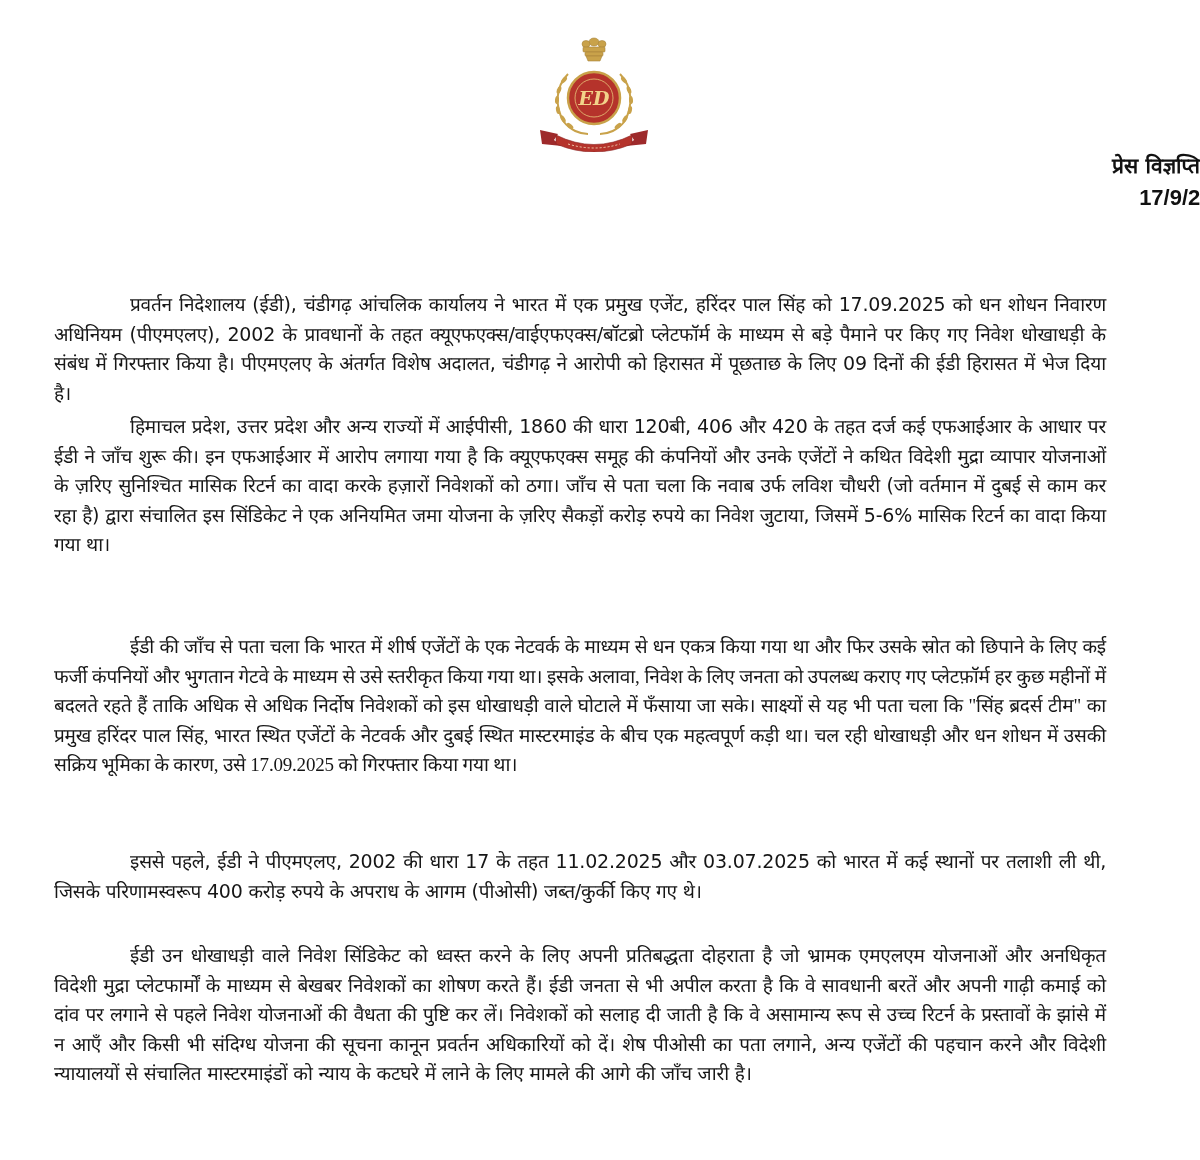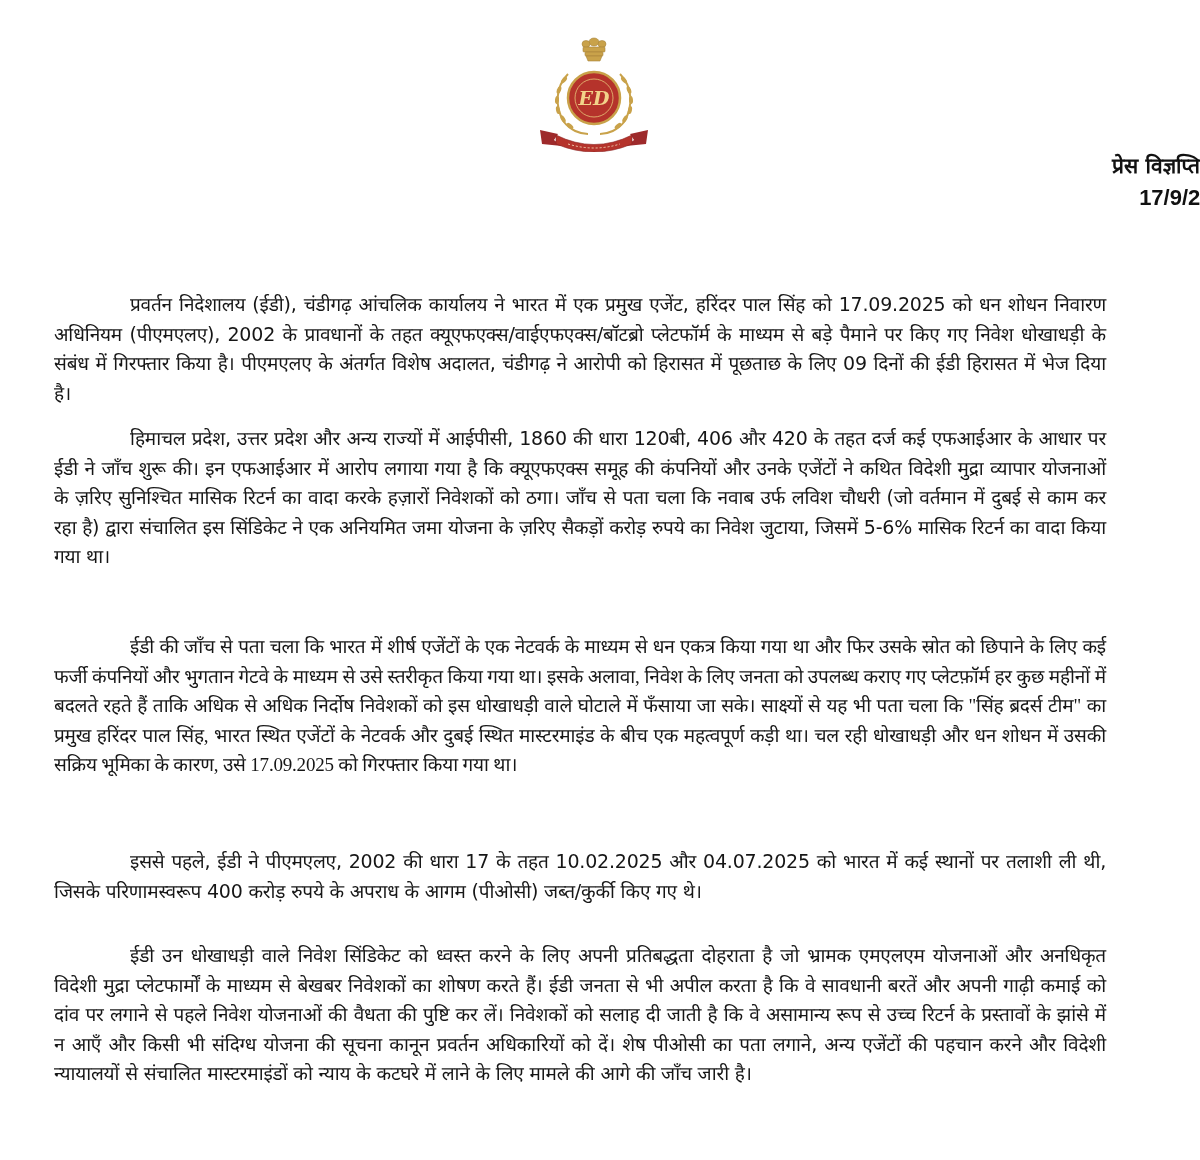--- a/index.html
+++ b/index.html
@@ -55,21 +55,21 @@
       width: 1052px;
       font-size: 19px;
       line-height: 29.5px;
       text-align: justify;
       text-indent: 76px;
       margin: 0;
       color: #161616;
       letter-spacing: -0.2px;
     }
     #p1 { top: 243px; margin-top: 47px; }
-    #p2 { top: 424px; }
+    #p2 { top: 412px; }
     #p3 { top: 632px; font-family: Liberation Serif, serif; }
     #p4 { top: 847px; }
     #p5 { top: 941px; }
   </style>
 </head>
 <body>
 
 <div class="page">
 
   <div class="logo">
@@ -120,16 +120,16 @@
       </g>
     </svg>
   </div>
 
   <div class="heading title">प्रेस  विज्ञप्ति</div>
   <div class="heading date">17/9/2025</div>
 
   <p id="p1" class="body-text">प्रवर्तन निदेशालय (ईडी), चंडीगढ़ आंचलिक कार्यालय ने भारत में एक प्रमुख एजेंट, हरिंदर पाल सिंह को 17.09.2025 को धन शोधन निवारण अधिनियम (पीएमएलए), 2002 के प्रावधानों के तहत क्यूएफएक्स/वाईएफएक्स/बॉटब्रो प्लेटफॉर्म के माध्यम से बड़े पैमाने पर किए गए निवेश धोखाधड़ी के संबंध में गिरफ्तार किया है। पीएमएलए के अंतर्गत विशेष अदालत, चंडीगढ़ ने आरोपी को हिरासत में पूछताछ के लिए 09 दिनों की ईडी हिरासत में भेज दिया है।</p>
   <p id="p2" class="body-text">हिमाचल प्रदेश, उत्तर प्रदेश और अन्य राज्यों में आईपीसी, 1860 की धारा 120बी, 406 और 420 के तहत दर्ज कई एफआईआर के आधार पर ईडी ने जाँच शुरू की। इन एफआईआर में आरोप लगाया गया है कि क्यूएफएक्स समूह की कंपनियों और उनके एजेंटों ने कथित विदेशी मुद्रा व्यापार योजनाओं के ज़रिए सुनिश्चित मासिक रिटर्न का वादा करके हज़ारों निवेशकों को ठगा। जाँच से पता चला कि नवाब उर्फ लविश चौधरी (जो वर्तमान में दुबई से काम कर रहा है) द्वारा संचालित इस सिंडिकेट ने एक अनियमित जमा योजना के ज़रिए सैकड़ों करोड़ रुपये का निवेश जुटाया, जिसमें 5-6% मासिक रिटर्न का वादा किया गया था।</p>
   <p id="p3" class="body-text">ईडी की जाँच से पता चला कि भारत में शीर्ष एजेंटों के एक नेटवर्क के माध्यम से धन एकत्र किया गया था और फिर उसके स्रोत को छिपाने के लिए कई फर्जी कंपनियों और भुगतान गेटवे के माध्यम से उसे स्तरीकृत किया गया था। इसके अलावा, निवेश के लिए जनता को उपलब्ध कराए गए प्लेटफ़ॉर्म हर कुछ महीनों में बदलते रहते हैं ताकि अधिक से अधिक निर्दोष निवेशकों को इस धोखाधड़ी वाले घोटाले में फँसाया जा सके। साक्ष्यों से यह भी पता चला कि "सिंह ब्रदर्स टीम" का प्रमुख हरिंदर पाल सिंह, भारत स्थित एजेंटों के नेटवर्क और दुबई स्थित मास्टरमाइंड के बीच एक महत्वपूर्ण कड़ी था। चल रही धोखाधड़ी और धन शोधन में उसकी सक्रिय भूमिका के कारण, उसे 17.09.2025 को गिरफ्तार किया गया था।</p>
-  <p id="p4" class="body-text">इससे पहले, ईडी ने पीएमएलए, 2002 की धारा 17 के तहत 10.02.2025 और 04.07.2025 को भारत में कई स्थानों पर तलाशी ली थी, जिसके परिणामस्वरूप 400 करोड़ रुपये के  अपराध  के  आगम (पीओसी) जब्त/कुर्की किए गए थे।</p>
+  <p id="p4" class="body-text">इससे पहले, ईडी ने पीएमएलए, 2002 की धारा 17 के तहत 11.02.2025 और 03.07.2025 को भारत में कई स्थानों पर तलाशी ली थी, जिसके परिणामस्वरूप 400 करोड़ रुपये के  अपराध  के  आगम (पीओसी) जब्त/कुर्की किए गए थे।</p>
   <p id="p5" class="body-text">ईडी उन धोखाधड़ी वाले निवेश सिंडिकेट को ध्वस्त करने के लिए अपनी प्रतिबद्धता दोहराता है जो भ्रामक एमएलएम योजनाओं और अनधिकृत विदेशी मुद्रा प्लेटफार्मों के माध्यम से बेखबर निवेशकों का शोषण करते हैं। ईडी जनता से भी अपील करता है कि वे सावधानी बरतें और अपनी गाढ़ी कमाई को दांव पर लगाने से पहले निवेश योजनाओं की वैधता की पुष्टि कर लें। निवेशकों को सलाह दी जाती है कि वे असामान्य रूप से उच्च रिटर्न के प्रस्तावों के झांसे में न आएँ और किसी भी संदिग्ध योजना की सूचना कानून प्रवर्तन अधिकारियों को दें। शेष पीओसी का पता लगाने, अन्य एजेंटों की पहचान करने और विदेशी न्यायालयों से संचालित मास्टरमाइंडों को न्याय के कटघरे में लाने के लिए मामले की आगे की जाँच जारी है।</p>
 
 </div>
 
 </body></html>

